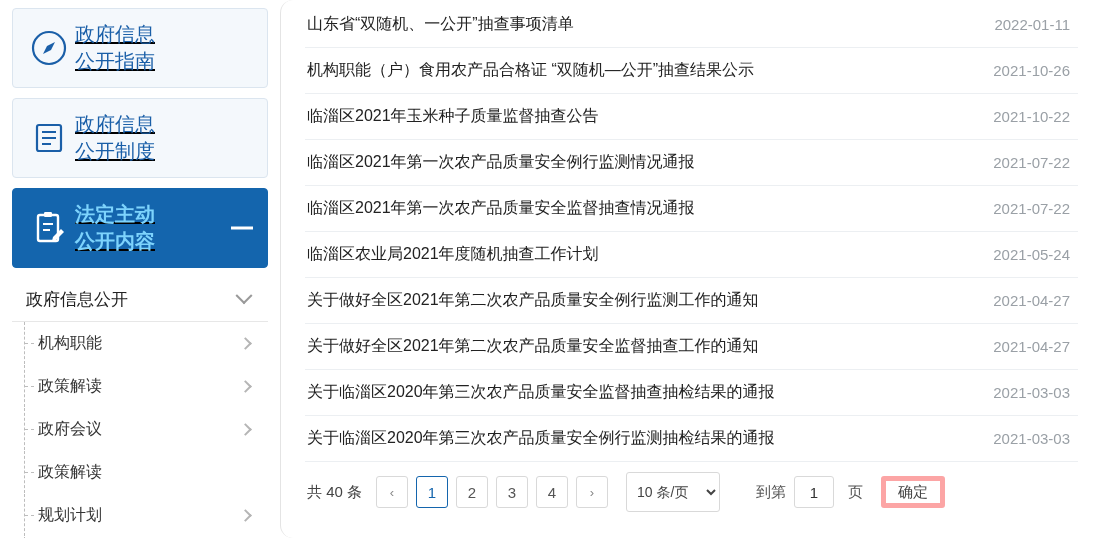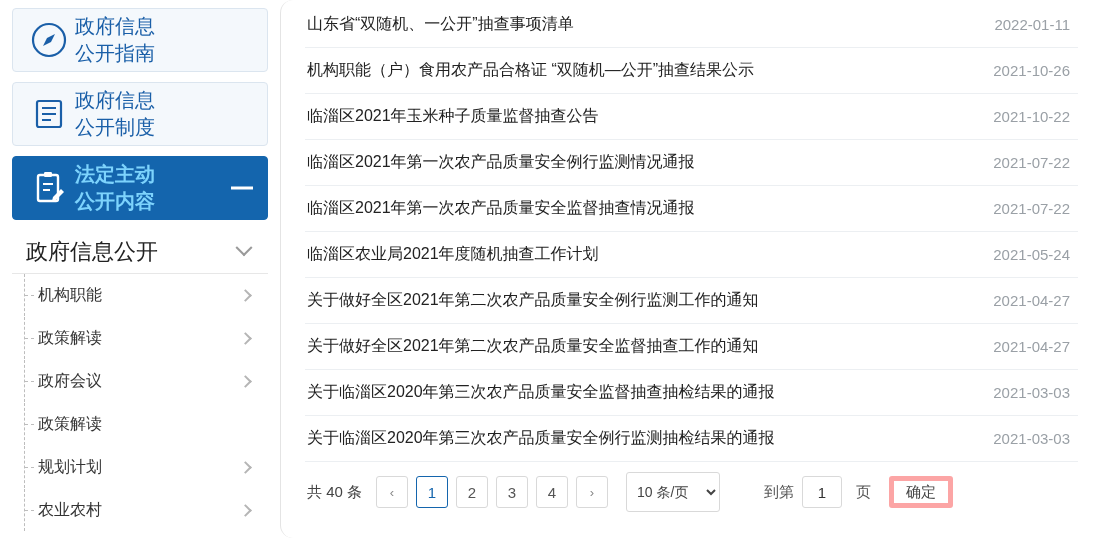--- a/index.html
+++ b/index.html
@@ -20,29 +20,30 @@
   
   .sidebar {
     width: 280px;
     flex: 0 0 280px;
     padding: 8px 12px 0 12px;
     background: #fff;
     position: relative;
   }
 
   .nav-card {
-    height: 64px;
+    height: 80px;
     margin-bottom: 10px;
     border: 1px solid #dbe5ef;
     border-radius: 4px;
     background: #f4f8fc;
     display: flex;
     align-items: center;
     padding: 0 10px;
     position: relative;
+    text-decoration: underline;
   }
   .nav-card .card-icon {
     width: 52px;
     flex: 0 0 52px;
     display: flex;
     align-items: center;
     justify-content: center;
     color: #1a5fa8;
   }
   .nav-card .card-label {
@@ -72,21 +73,21 @@
   .submenu { margin-top: 2px; }
   .sub-top {
     height: 44px;
     display: flex;
     align-items: center;
     justify-content: space-between;
     padding: 0 18px 0 14px;
     border-bottom: 1px solid #e7e7e7;
   }
   .sub-top .sub-top-label {
-    font-size: 22px;
+    font-size: 17px;
     color: #222;
   }
   .chev-down {
     width: 12px; height: 12px;
     border-right: 2px solid #9a9a9a;
     border-bottom: 2px solid #9a9a9a;
     transform: rotate(45deg) translate(-3px,-3px);
   }
   .sub-item {
     height: 43px;
@@ -199,21 +200,21 @@
     height: 40px;
     border: 1px solid #d9d9d9;
     border-radius: 3px;
     background: #fff;
     font-size: 14px;
     color: #444;
     padding: 0 6px;
     margin-left: 10px;
     font-family: "Liberation Sans", sans-serif;
   }
-  .jump-label { margin-left: 36px; font-size: 15px; color: #555; }
+  .jump-label { margin-left: 28px; font-size: 15px; color: #555; }
   .jump-input {
     width: 40px; height: 32px;
     border: 1px solid #d9d9d9;
     border-radius: 3px;
     text-align: center;
     font-size: 15px;
     color: #333;
     font-family: "Liberation Sans", sans-serif;
   }
   .confirm-btn {

